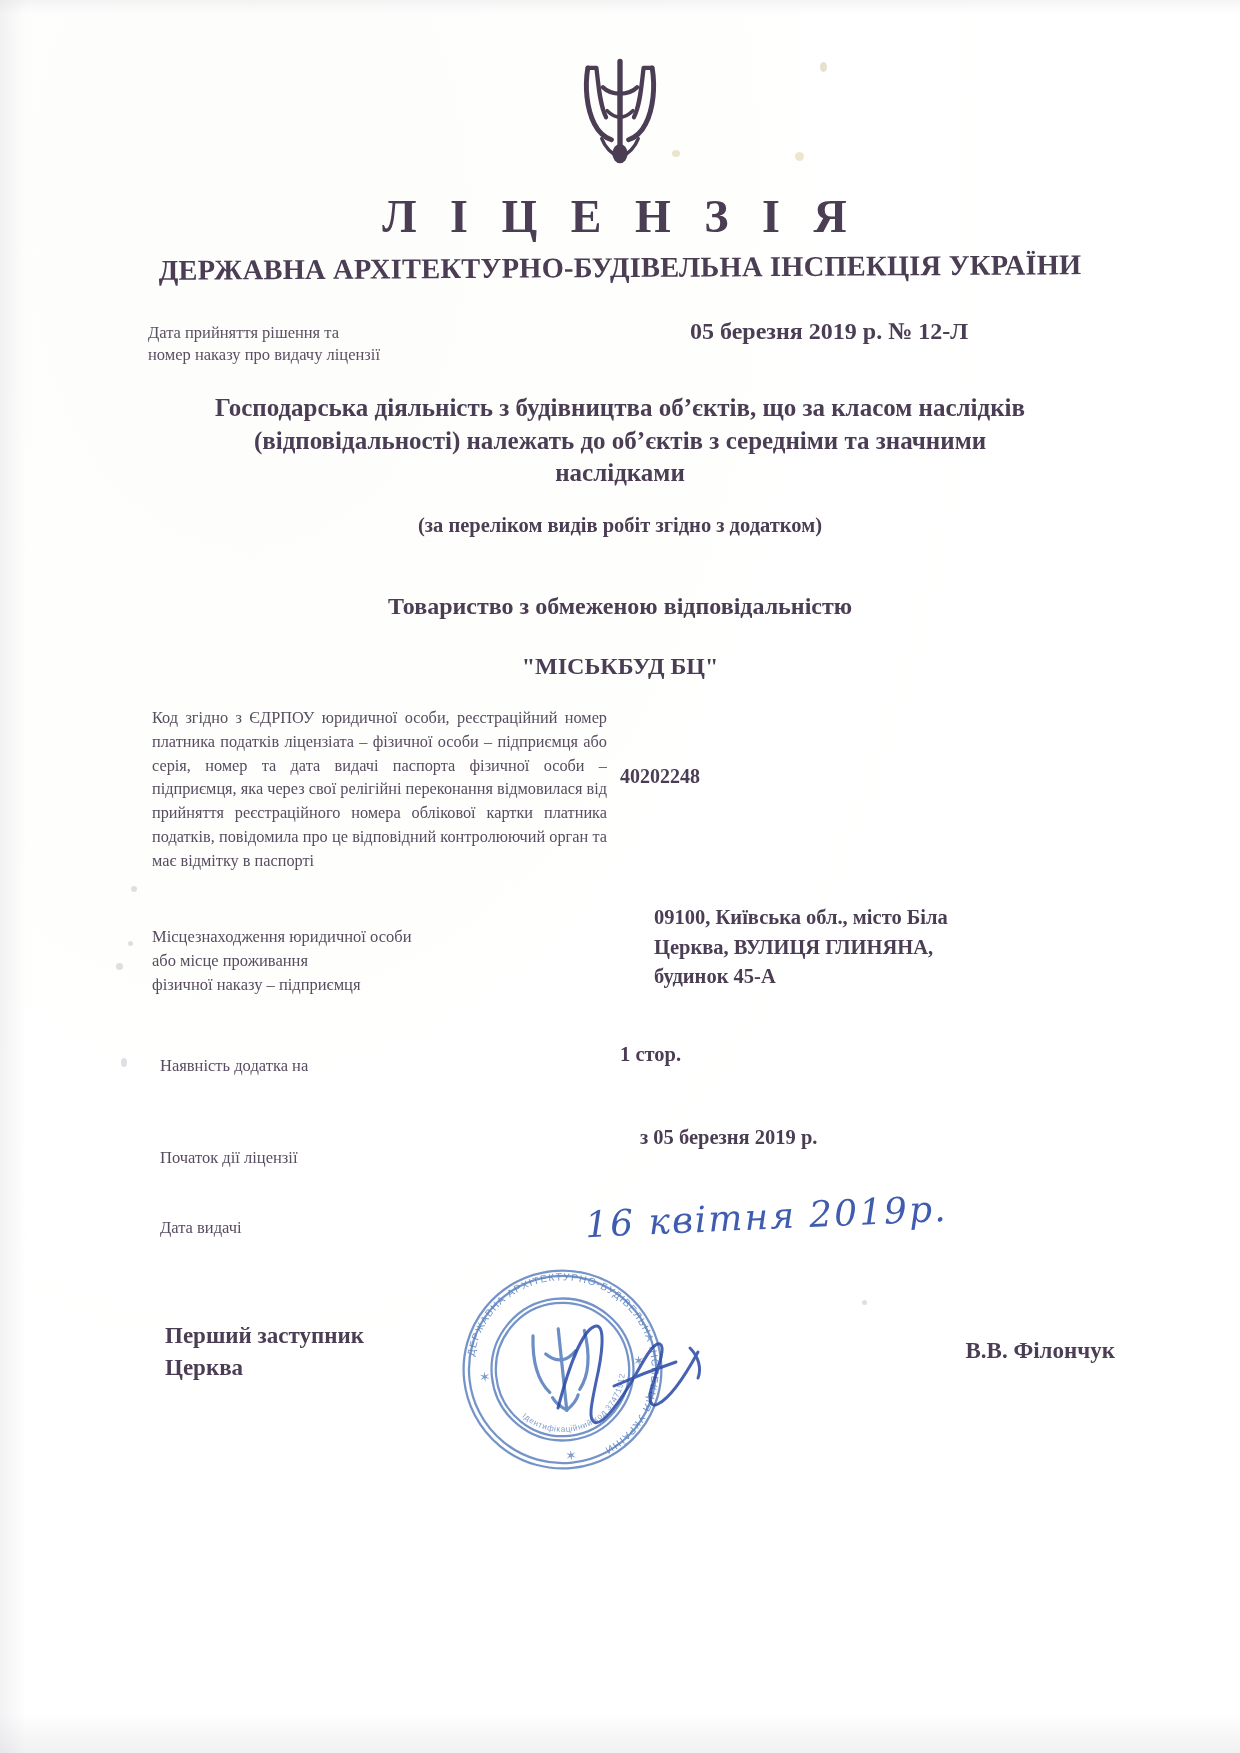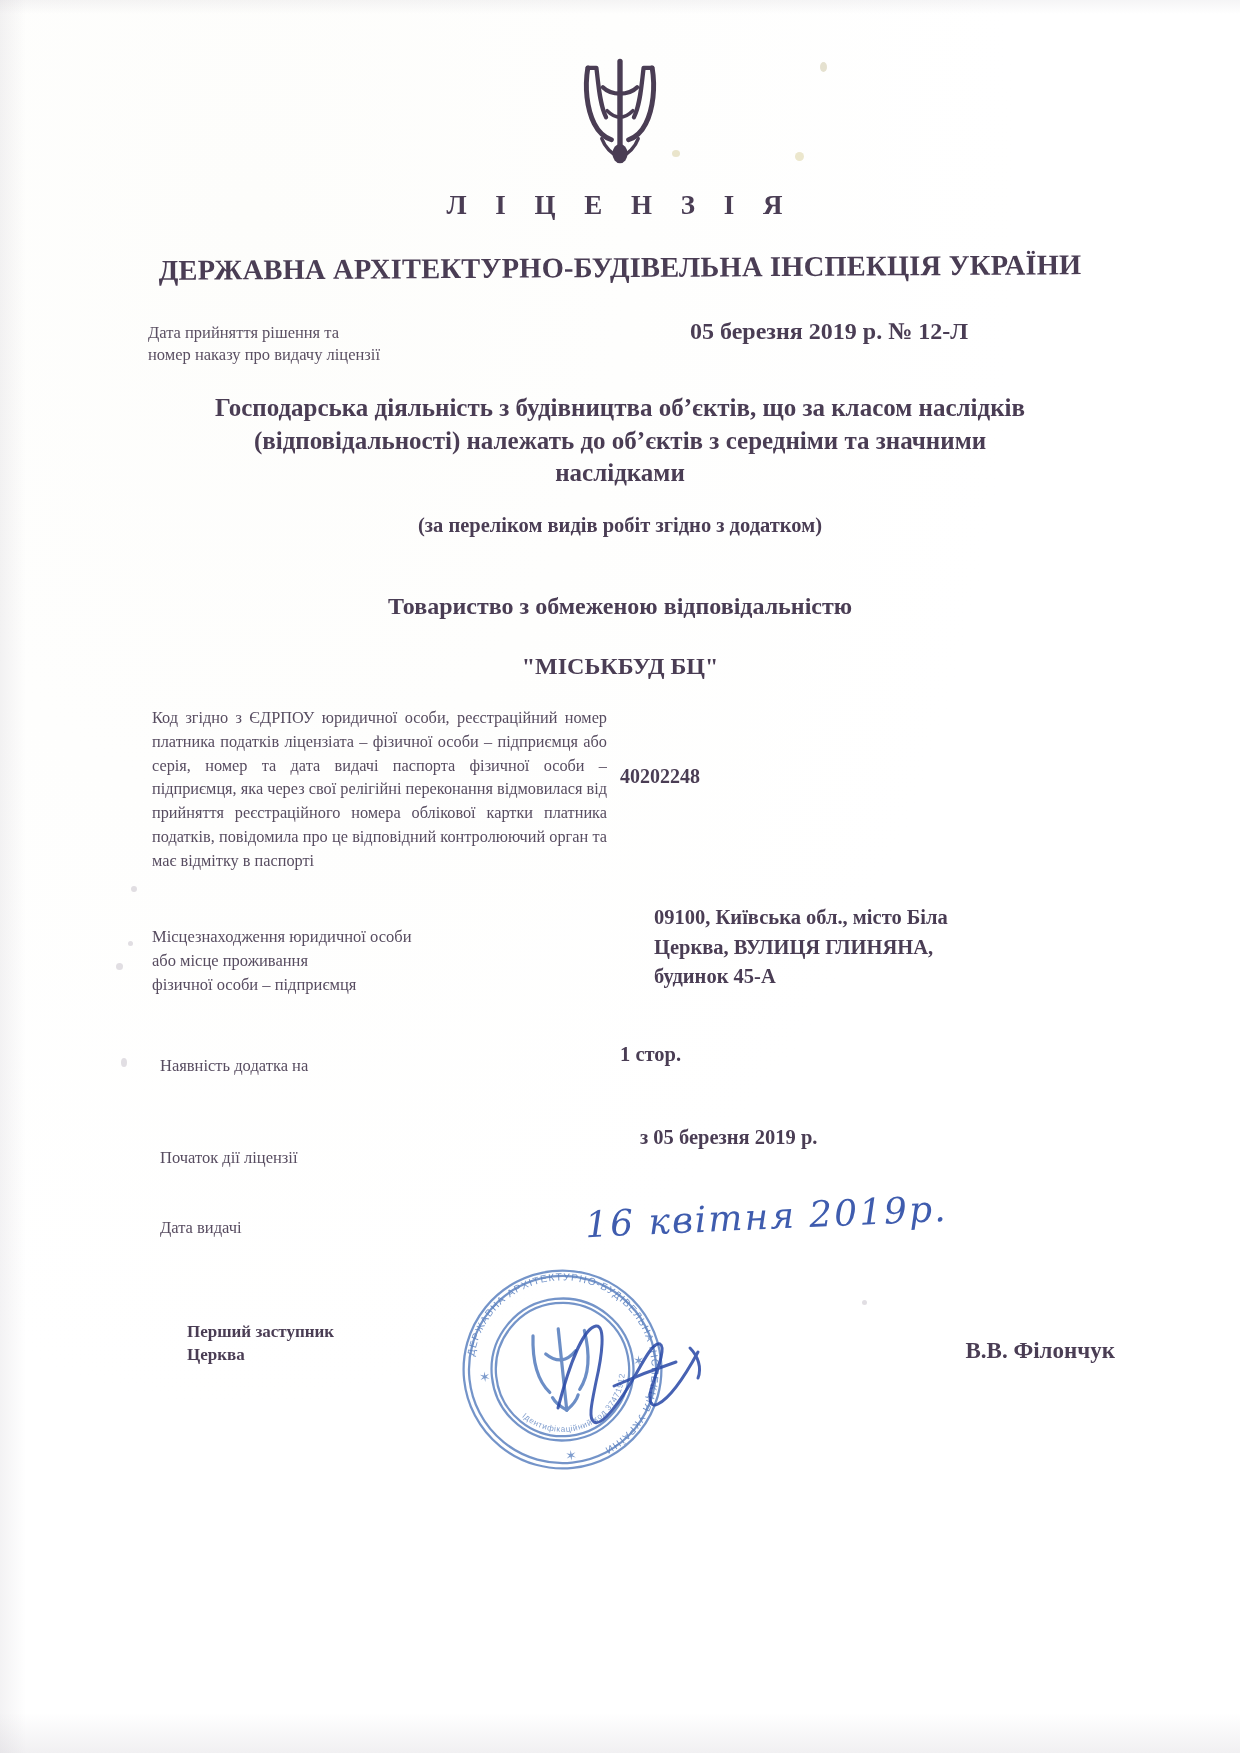--- a/index.html
+++ b/index.html
@@ -28,21 +28,21 @@
 
   
   .emblem{position:absolute;left:50%;top:55px;transform:translateX(-50%);
      width:108px;height:118px;}
   .emblem svg{width:100%;height:100%;display:block;}
 
   
   .doc-title{
     position:absolute;top:190px;left:0;width:100%;
     text-align:center;
-    font-size:27px;font-weight:bold;letter-spacing:11px;
+    font-size:46px;font-weight:bold;letter-spacing:11px;
     color:#4a3d54;
     font-family:"Liberation Serif",serif;
   }
   .authority{
     position:absolute;top:252px;left:0;width:100%;
     text-align:center;
     font-size:28.5px;font-weight:bold;letter-spacing:.2px;
     color:#4a3d54;
     transform:rotate(-0.35deg);
   }
@@ -135,21 +135,21 @@
     font-style:italic;
     letter-spacing:2px;
     transform:rotate(-2.6deg);
     white-space:nowrap;
     opacity:.92;
   }
 
   
   .signer-title{
     position:absolute;left:165px;top:1320px;
-    font-size:17px;font-weight:bold;line-height:1.38;color:#4a3d54;margin-left:22px;
+    font-size:23px;font-weight:bold;line-height:1.38;color:#4a3d54;
   }
   .signer-title .ln{display:block;}
   .signer-name{
     position:absolute;right:125px;top:1338px;
     font-size:23px;font-weight:bold;color:#4a3d54;
     white-space:nowrap;
   }
 
   
   .seal{
@@ -230,21 +230,21 @@
     <span class="ln">Товариство з обмеженою відповідальністю</span>
     <span class="ln">"МІСЬКБУД БЦ"</span>
   </div>
 
   <div class="edrpou-note">Код згідно з ЄДРПОУ юридичної особи, реєстраційний номер платника податків ліцензіата – фізичної особи – підприємця або серія, номер та дата видачі паспорта фізичної особи – підприємця, яка через свої релігійні переконання відмовилася від прийняття реєстраційного номера облікової картки платника податків, повідомила про це відповідний контролюючий орган та має відмітку в паспорті</div>
   <div class="edrpou-value">40202248</div>
 
   <div class="addr-label">
     <span class="ln">Місцезнаходження юридичної особи</span><br>
     <span class="ln">або місце проживання</span><br>
-    <span class="ln">фізичної особи – підприємця</span>
+    <span class="ln">фізичної наказу – підприємця</span>
   </div>
   <div class="addr-value">
     <span class="ln">09100, Київська обл., місто Біла</span>
     <span class="ln">Церква, ВУЛИЦЯ ГЛИНЯНА,</span>
     <span class="ln">будинок 45-А</span>
   </div>
 
   <div class="appendix-label">Наявність додатка на</div>
   <div class="appendix-value">1 стор.</div>
 

